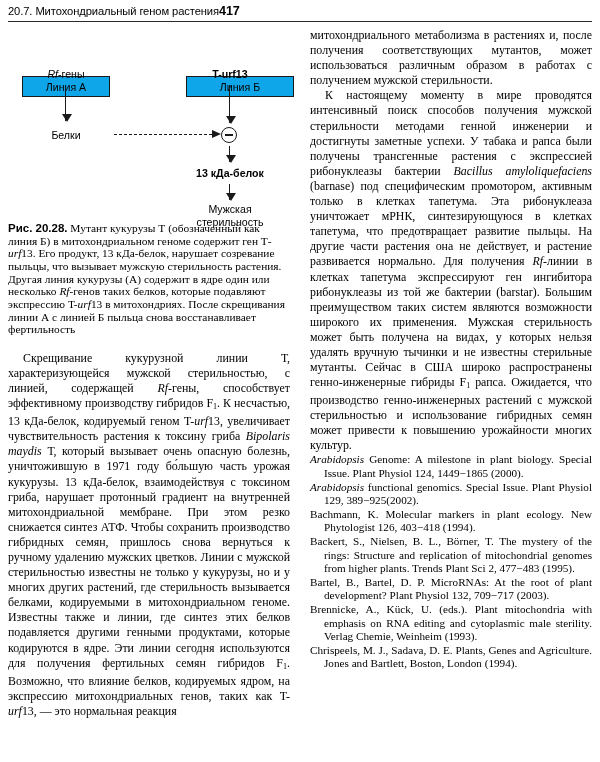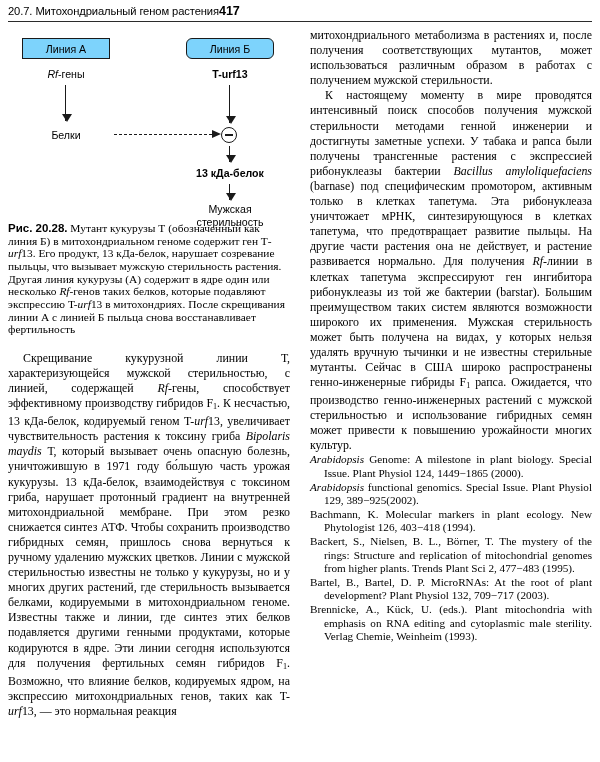--- a/index.html
+++ b/index.html
@@ -29,27 +29,28 @@
   }
 
   
   .col{position:absolute;top:28px;width:282px;}
   .col-left{left:8px;}
   .col-right{left:310px;}
 
   
   .figure{position:relative;width:282px;height:190px;}
   .fbox{
-    position:absolute;border:1.5px solid #1a1a1a;background:#7dd3fc;
+    position:absolute;border:1.5px solid #1a1a1a;background:#0ea5e9;
     font-family:"Liberation Sans", sans-serif;font-size:10.6px;
     display:flex;align-items:center;justify-content:center;
     box-sizing:border-box;
+    margin-top:38px;
   }
   .fbox.a{left:14px;top:10px;width:88px;height:21px;}
-  .fbox.b{left:178px;top:10px;width:88px;height:21px;border-radius:6px;}
+  .fbox.b{left:178px;top:10px;width:108px;height:21px;}
 
   .flabel{
     position:absolute;font-family:"Liberation Sans", sans-serif;
     font-size:10.6px;text-align:center;white-space:nowrap;
     line-height:12.5px;
   }
   .flabel.rf   {left:14px;top:40px;width:88px;}
   .flabel.turf {left:178px;top:40px;width:88px;font-weight:bold;}
   .flabel.belki{left:14px;top:101px;width:88px;}
   .flabel.kda  {left:170px;top:139px;width:104px;font-weight:bold;}
@@ -177,16 +178,17 @@
     </div>
 
 
     <div class="refs">
       <p><i>Arabidopsis</i><span> Genome: A milestone in plant biology. Special Issue. Plant Physiol 124, 1449−1865 (2000).</span></p>
       <p><i>Arabidopsis</i><span> functional genomics. Special Issue. Plant Physiol 129, 389−925(2002).</span></p>
       <p><i></i><span>Bachmann, K. Molecular markers in plant ecology. New Phytologist 126, 403−418 (1994).</span></p>
       <p><i></i><span>Backert, S., Nielsen, B. L., Börner, T. The mystery of the rings: Structure and replication of mitochondrial genomes from higher plants. Trends Plant Sci 2, 477−483 (1995).</span></p>
       <p><i></i><span>Bartel, B., Bartel, D. P. MicroRNAs: At the root of plant development? Plant Physiol 132, 709−717 (2003).</span></p>
       <p><i></i><span>Brennicke, A., Kück, U. (eds.). Plant mitochondria with emphasis on RNA editing and cytoplasmic male sterility. Verlag Chemie, Weinheim (1993).</span></p>
+      <p><i></i><span>Chrispeels, M. J., Sadava, D. E. Plants, Genes and Agriculture. Jones and Bartlett, Boston, London (1994).</span></p>
     </div>
   </div>
 
 </div>
 
 </body></html>

